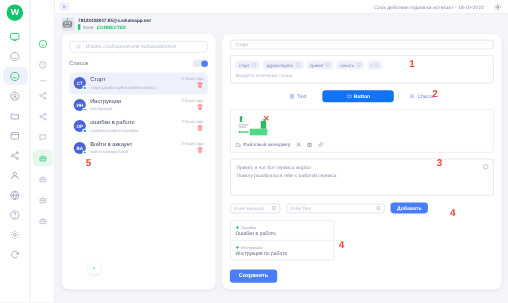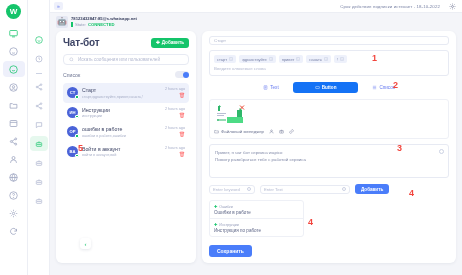--- a/index.html
+++ b/index.html
@@ -396,27 +396,20 @@
           <span class="state-dot"></span>
           <span>State:</span>
           <b>CONNECTED</b>
         </div>
       </div>
     </div>
 
     <div class="cols">
 
       <div class="botcard">
-        <div class="bot-head">
-          <div class="bot-title">Чат-бот</div>
-          <div class="add-btn">
-            <span>✚</span>
-            <span>Добавить</span>
-          </div>
-        </div>
 
         <div class="search-box">
           <svg viewBox="0 0 24 24" fill="none" stroke="currentColor" stroke-width="2">
               <circle cx="11" cy="11" r="7"></circle>
               <path d="M20 20l-4-4"></path>
             </svg>
           <span class="search-ph">Искать сообщения или пользователей</span>
         </div>
 
         <div class="list-row">

